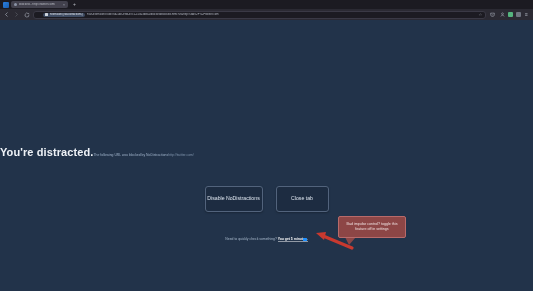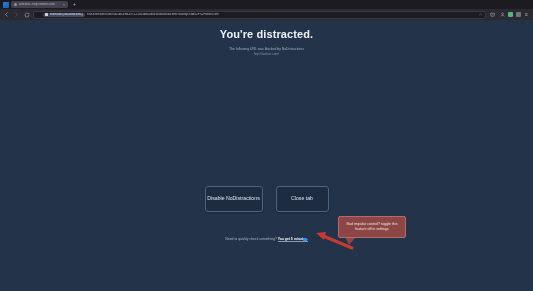--- a/index.html
+++ b/index.html
@@ -91,22 +91,21 @@
     background:#55b47e;
   }
   .toolicon.box2 {
     width:5px; height:5px; flex:0 0 5px; border-radius:1px;
     background:#6f7480;
   }
 
   
   .page {
     flex:1; background:#22334a; position:relative;
-    display:flex; flex-direction:column; align-items:center;
-    padding-top:8px;
+    display:flex; flex-direction:row; align-items:center;
   }
 
   .headline {
     font-size:11px; font-weight:bold; color:#eef2f7;
     letter-spacing:0.1px; line-height:1.25; margin-bottom:5px;
   }
   .sub-line {
     font-size:3.4px; color:#9fb2c9; line-height:1.5; text-align:center;
   }
   .sub-url {

